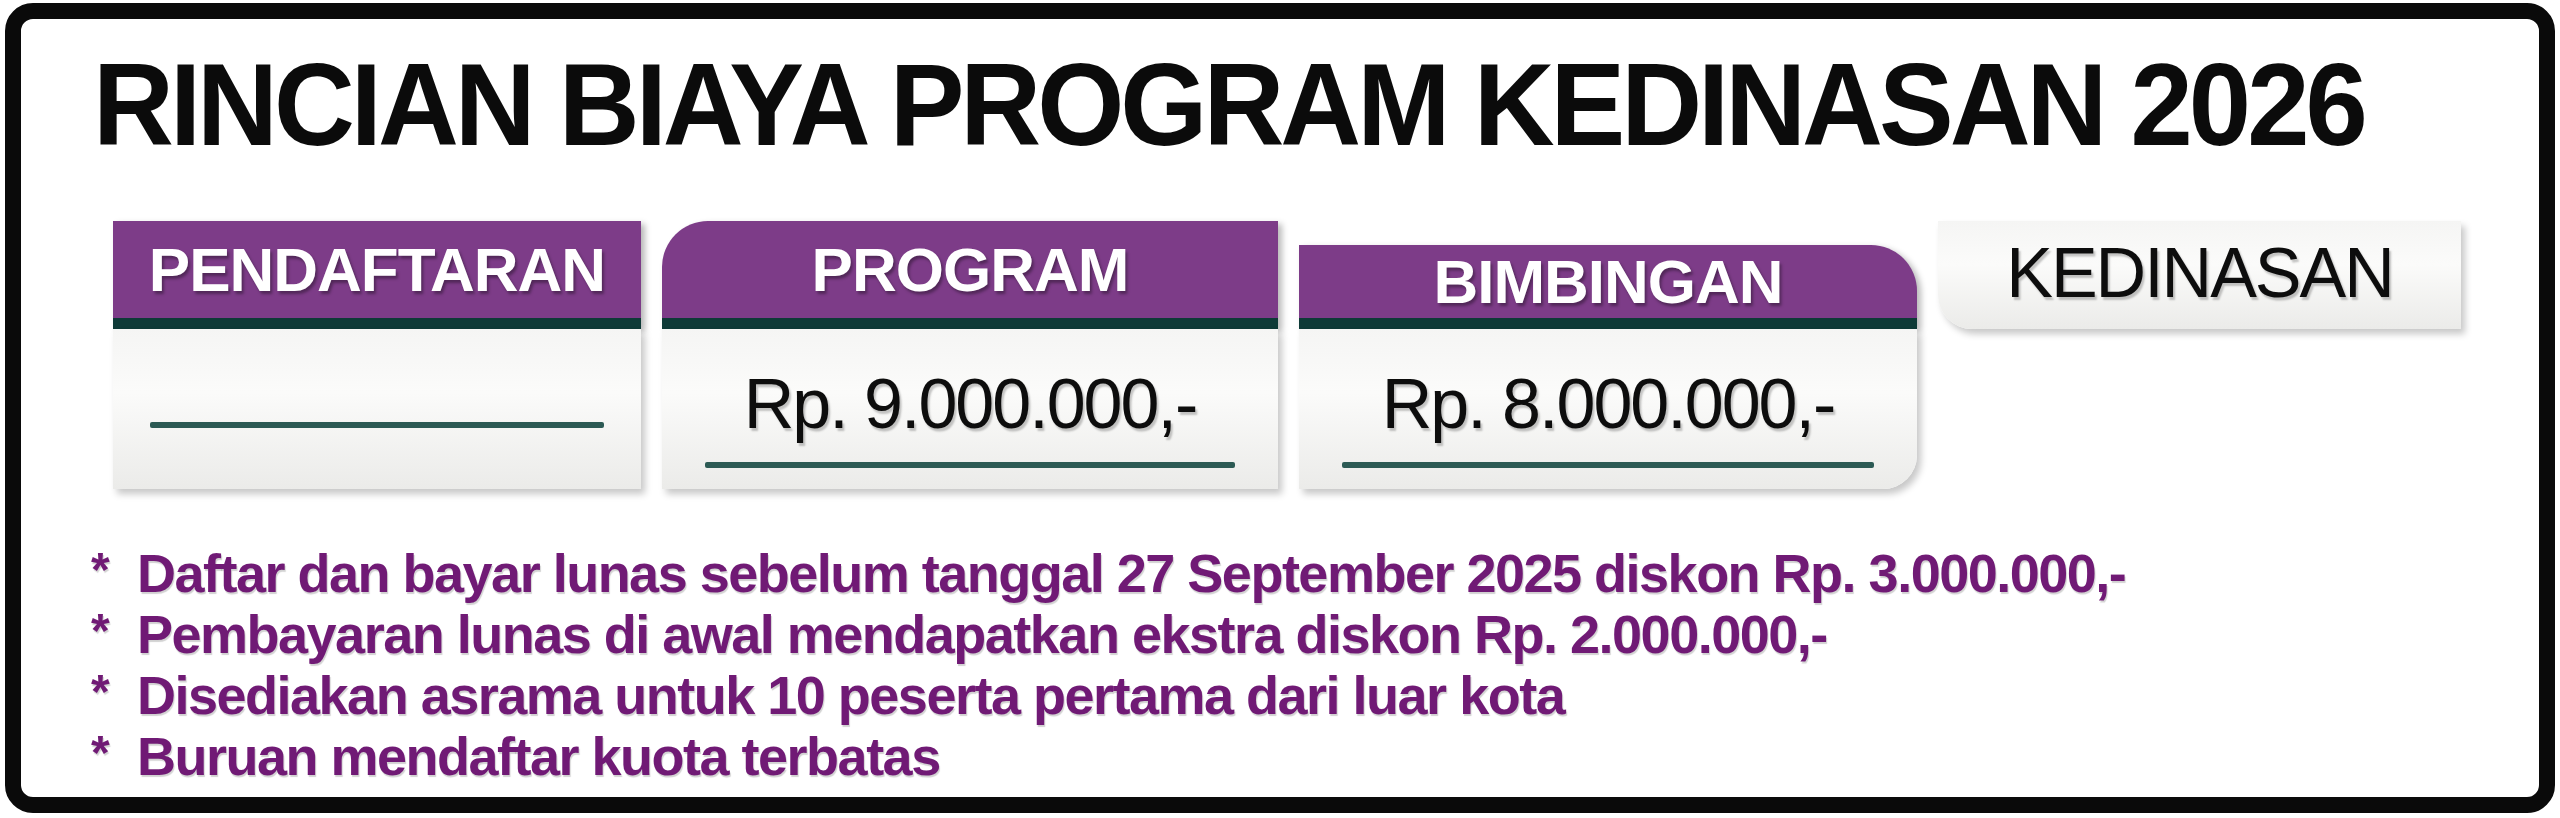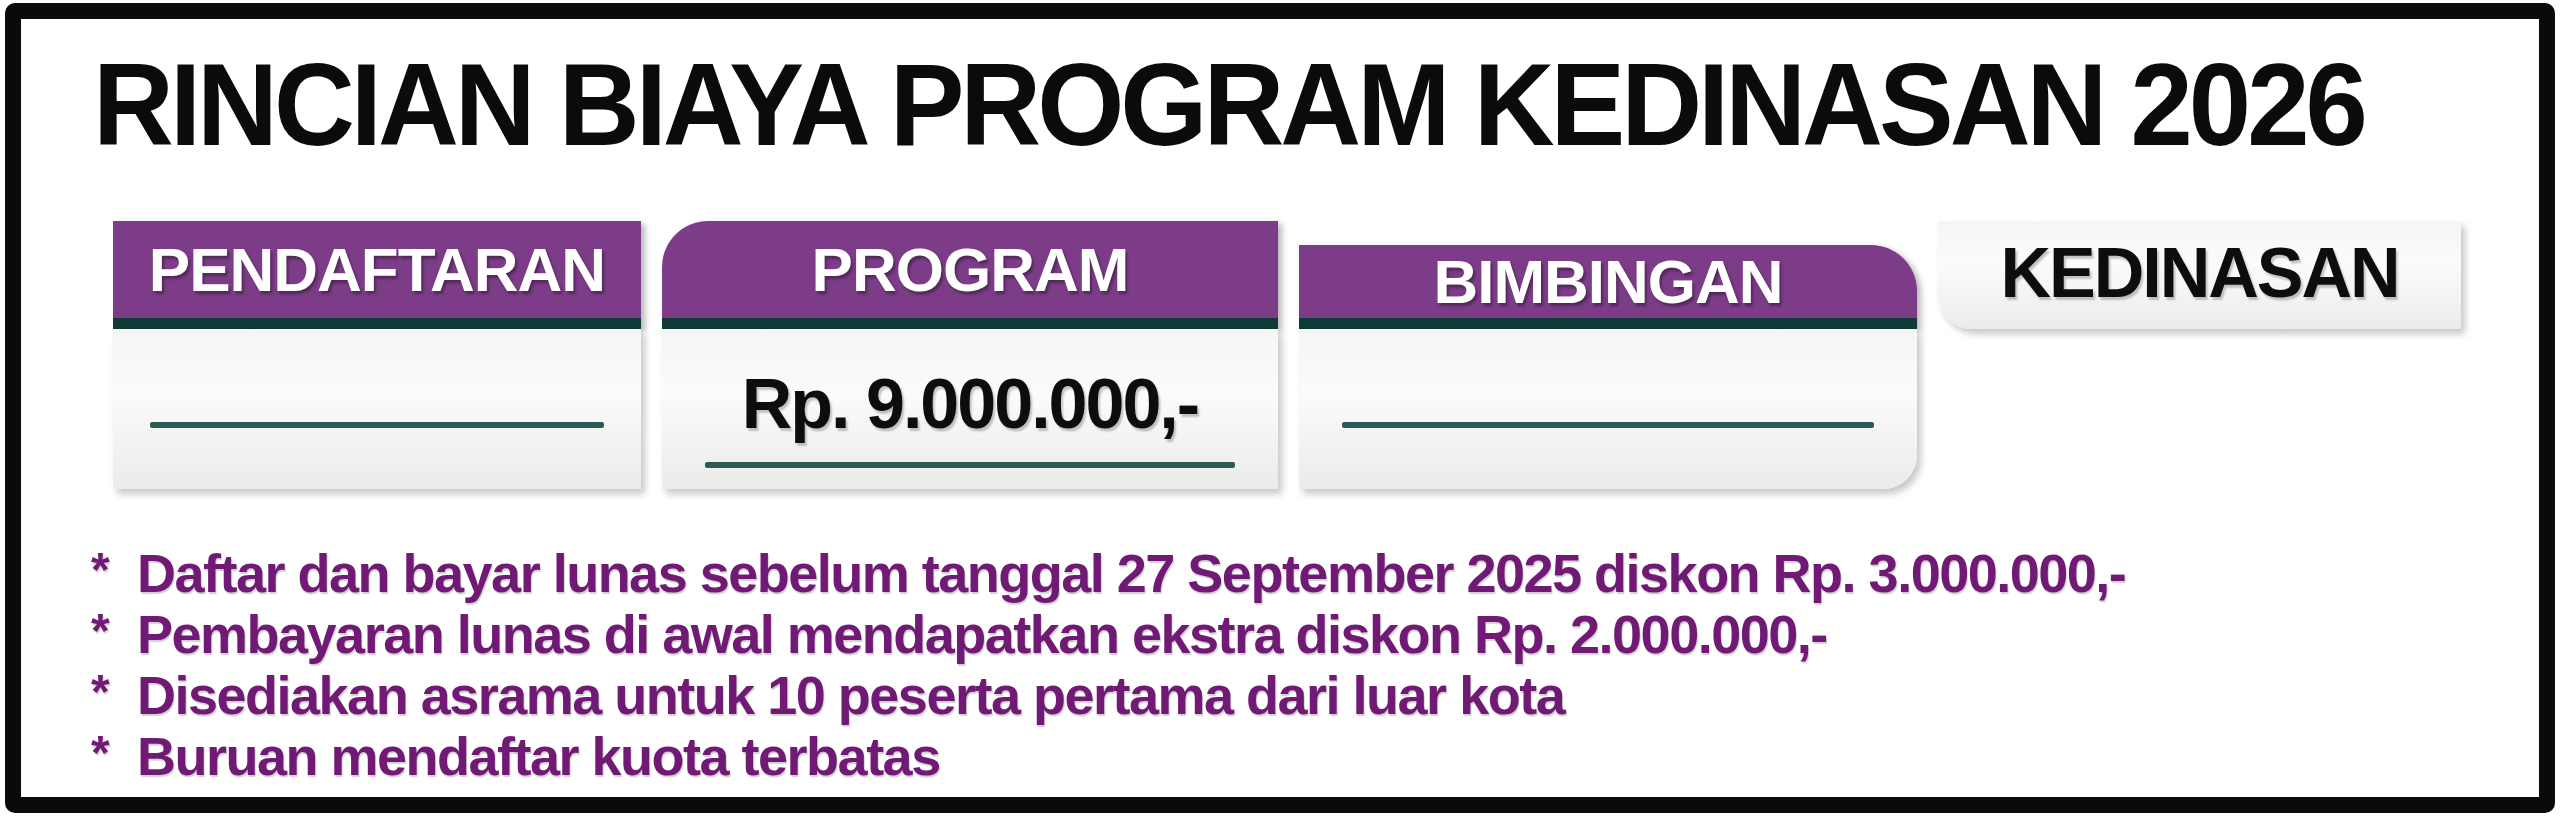--- a/index.html
+++ b/index.html
@@ -9,21 +9,21 @@
     height: 818px;
     background: #ffffff;
     font-family: "Liberation Sans", sans-serif;
     overflow: hidden;
   }
   .card {
     position: absolute;
     left: 5px; top: 3px; right: 5px; bottom: 5px;
     background: #ffffff;
     border: 16px solid #0a0a0a;
-    border-radius: 10px;
+    border-radius: 28px;
     box-sizing: border-box;
   }
   .title {
     position: absolute;
     left: 72px;
     top: 22px;
     margin: 0;
     font-size: 112px;
     line-height: 1.1;
     font-weight: 900;
@@ -65,21 +65,21 @@
     flex-direction: column;
     align-items: center;
     justify-content: center;
     box-shadow: 4px 5px 7px rgba(0,0,0,0.22);
     padding-top: 14px;
   }
   .td.first { border-bottom-left-radius: 34px; }
   .td.last  { border-bottom-right-radius: 34px; }
   .cell-text {
     color: #0d0d0d;
-    font-weight: 700;
+    font-weight: 400;
     font-size: 70px;
     letter-spacing: -2px;
     white-space: nowrap;
     text-shadow: 2px 3px 2px rgba(0,0,0,0.22);
   }
   .cell-underline {
     width: 86%;
     height: 6px;
     background: #2c5a54;
     margin-top: 18px;
@@ -127,20 +127,21 @@
       <span class="cell-underline"></span>
     </div>
     <div class="td">
       <span class="cell-underline"></span>
     </div>
     <div class="td">
       <span class="cell-text">Rp. 9.000.000,-</span>
       <span class="cell-underline"></span>
     </div>
     <div class="td last">
+      <span class="cell-text">Rp. 8.000.000,-</span>
       <span class="cell-underline"></span>
     </div>
   </div>
 
   <ul class="notes">
     <li class="note-line">
       <span class="note-star">*</span><span>Daftar dan bayar lunas sebelum tanggal 27 September 2025 diskon Rp. 3.000.000,-</span>
     </li>
     <li class="note-line">
       <span class="note-star">*</span><span>Pembayaran lunas di awal mendapatkan ekstra diskon Rp. 2.000.000,-</span>

